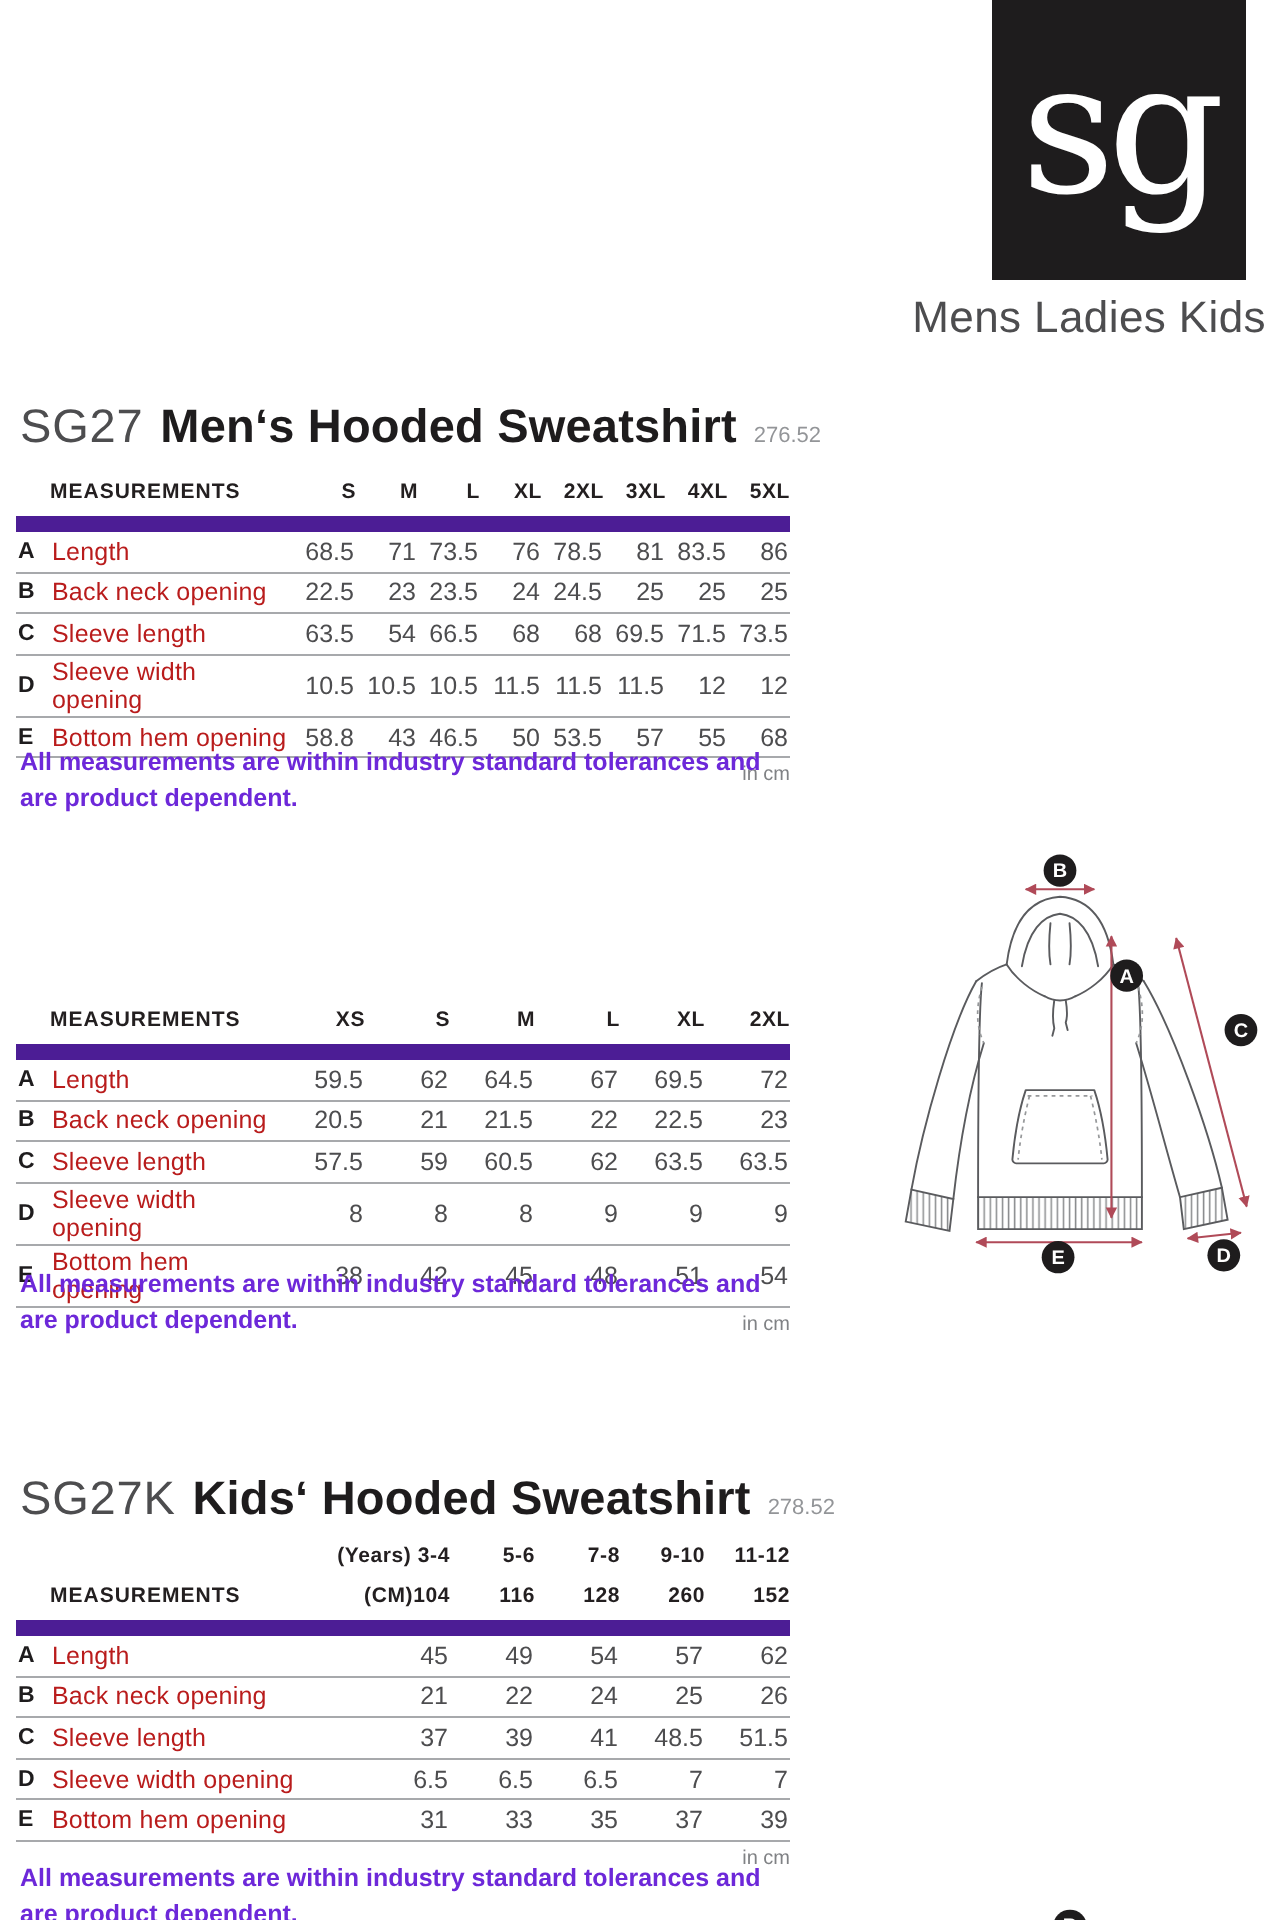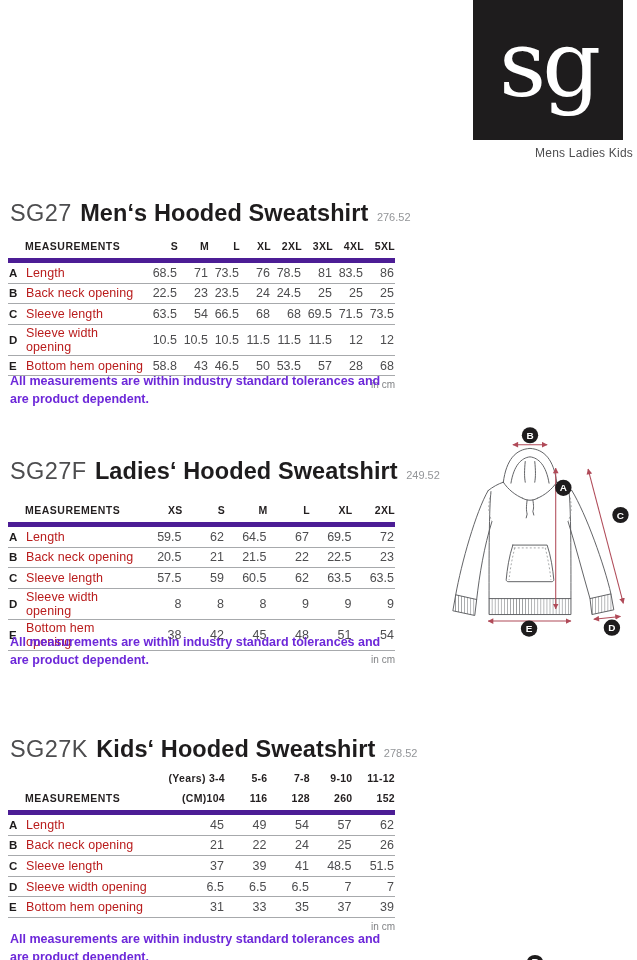--- a/index.html
+++ b/index.html
@@ -1,24 +1,24 @@
 <!DOCTYPE html>
 <html><head>
 <meta charset="utf-8">
 <style>
   html,body{margin:0;padding:0;background:#fff;}
   .page{position:relative;width:637px;height:960px;background:#fff;overflow:hidden;
         font-family:"Liberation Sans",sans-serif;color:#231f20;}
 
   
-  .logo-box{position:absolute;top:0;right:14px;width:150px;height:140px;background:#1e1c1d;
+  .logo-box{position:absolute;top:0;right:14px;width:127px;height:140px;background:#1e1c1d;
             display:flex;align-items:center;justify-content:center;}
   .logo-text{font-family:"DejaVu Serif",serif;color:#fff;font-size:92px;line-height:1;
              letter-spacing:-4px;margin-top:-10px;}
-  .tagline{position:absolute;top:146px;right:4px;font-size:12px;color:#4d4d4f;letter-spacing:0.2px;}
+  .tagline{position:absolute;top:146px;right:4px;font-size:22px;color:#4d4d4f;letter-spacing:0.2px;}
 
   
   .product{position:absolute;left:0;width:637px;}
   .s1{top:200px;height:272px}
   .s2{top:458px;height:278px}
   .s3{top:736px;height:224px}
   .ptitle{position:absolute;left:10px;top:0;white-space:nowrap;}
   .code{font-size:23.5px;color:#4d4d4f;letter-spacing:0.4px;}
   .pname{font-size:23.5px;font-weight:700;color:#1e1c1d;margin-left:4px;letter-spacing:0.1px;}
   .pweight{font-size:11px;color:#939598;margin-left:4px;}
@@ -26,21 +26,21 @@
   .tblwrap{position:absolute;left:8px;width:387px;}
   .s1 .tblwrap{top:40px}
   .s2 .tblwrap{top:46px}
   .s3 .tblwrap{top:36px}
 
   table.spec{width:387px;border-collapse:collapse;table-layout:fixed;}
   table.spec th{font-weight:700;color:#231f20;}
   th.mh{text-align:left;font-size:10.5px;letter-spacing:0.5px;padding:0 0 6px 17px;white-space:nowrap;}
   th.vh{text-align:right;font-size:10.5px;letter-spacing:0.3px;padding:0 0 6px 0;white-space:nowrap;}
   tr.toprow th{padding-bottom:8px;}
-  tr.mainrow{border-bottom:5px solid #4c1d95;}
+  tr.mainrow{border-bottom:8px solid #4c1d95;}
   table.spec tbody tr{border-bottom:1.4px solid #a7a9ac;}
   table.spec td{height:17.6px;vertical-align:middle;}
   td.ltr{font-weight:700;font-size:11.5px;color:#1e1c1d;}
   td.lbl{font-size:12.5px;color:#b91c1c;letter-spacing:0.1px;}
   td.val{font-size:12.5px;color:#4d4d4f;text-align:right;}
   .unit{text-align:right;font-size:10px;color:#808285;padding-top:3px;width:387px;}
 
   .note{position:absolute;left:10px;margin:0;font-size:12.5px;font-weight:700;
         line-height:1.45;color:#6d28d9;}
   .s1 .note{top:172px}
@@ -147,21 +147,21 @@
               </tr>
               <tr>
                 <td class="ltr">E</td>
                 <td class="lbl">Bottom hem opening</td>
                 <td class="val">58.8</td>
                 <td class="val">43</td>
                 <td class="val">46.5</td>
                 <td class="val">50</td>
                 <td class="val">53.5</td>
                 <td class="val">57</td>
-                <td class="val">28</td>
+                <td class="val">55</td>
                 <td class="val">68</td>
               </tr>
             </tbody>
           </table>
         </div>
       <div class="unit">in cm</div>
     </div>
     <p class="note">
       <span>All measurements are within industry standard tolerances and</span><br>
       <span>are product dependent.</span>
@@ -236,25 +236,20 @@
           </g>
           <g>
       <circle cx="104" cy="218" r="8.6" fill="#1e1c1d"></circle>
       <text x="104" y="221.7" text-anchor="middle" font-family="Liberation Sans, sans-serif" font-size="10.5" font-weight="bold" fill="#ffffff">E</text>
           </g>
   </svg>
       </div>
   </section>
 
   <section class="product s2">
-    <div class="ptitle">
-      <span class="code">SG27F</span>
-      <span class="pname">Ladies‘ Hooded Sweatshirt</span>
-      <span class="pweight">249.52</span>
-    </div>
     <div class="tblwrap">
       <div>
           <table class="spec">
             <colgroup>
               <col style="width: 17px;">
               <col>
               <col style="width: 42.5px;">
               <col style="width: 42.5px;">
               <col style="width: 42.5px;">
               <col style="width: 42.5px;">

